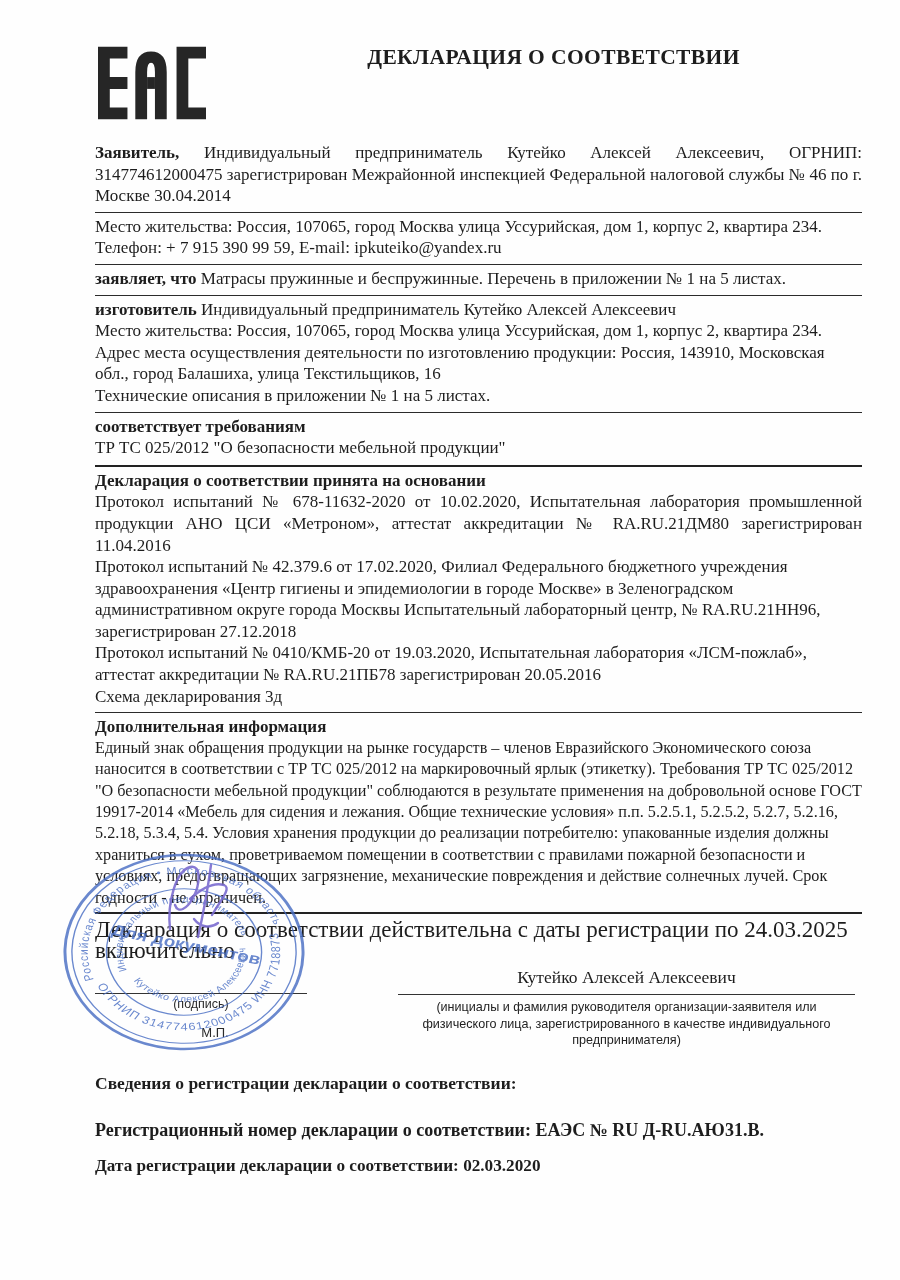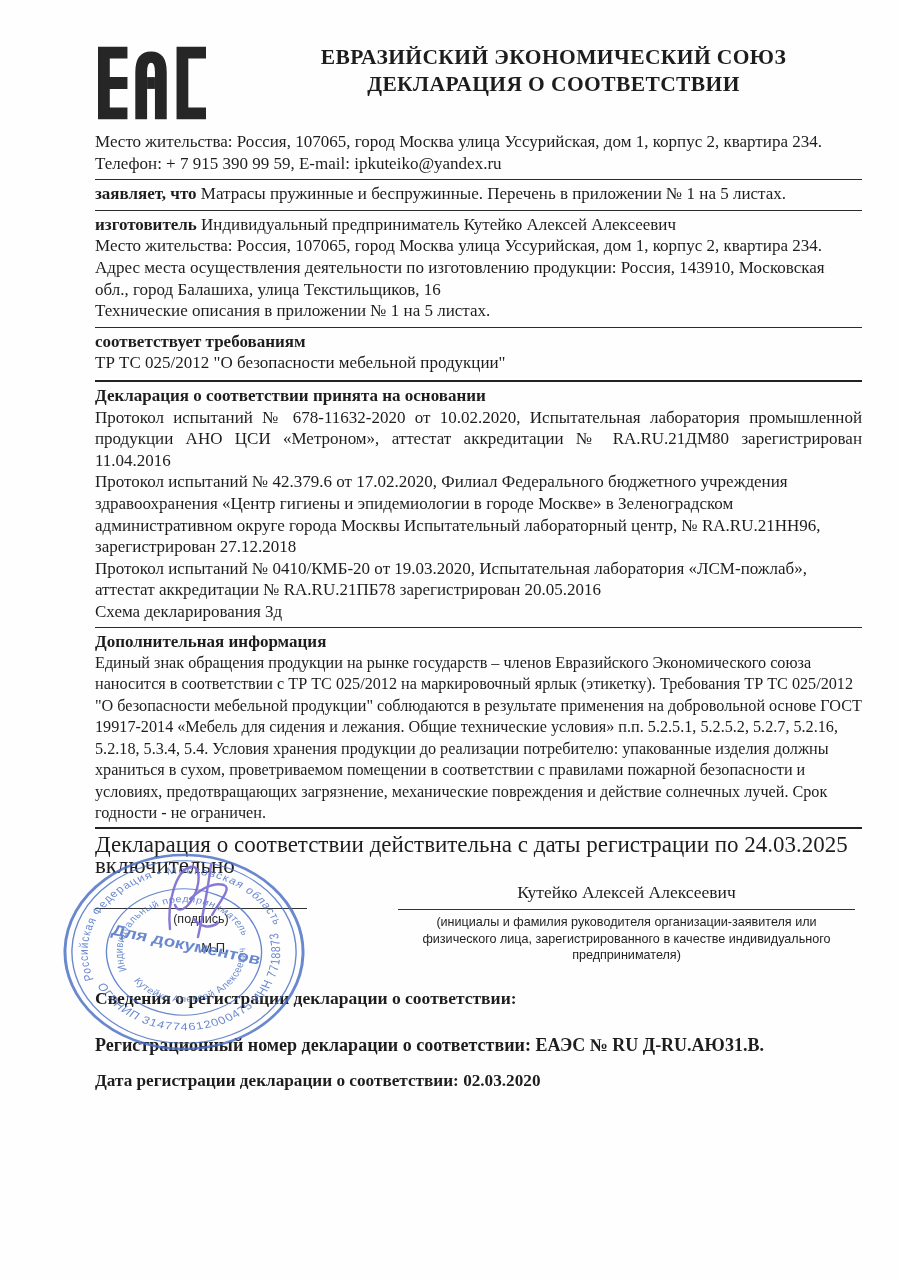--- a/index.html
+++ b/index.html
@@ -59,25 +59,27 @@
     <div class="header">
       <svg class="eac-logo" viewBox="0 0 110 74" aria-hidden="true">
         <g fill="#262626">
           <path d="M0,0 h30 v12 h-18 v19 h18 v12 h-18 v19 h18 v12 h-30 z"></path>
           <path d="M38,74 V26 Q38,5 54,5 Q70,5 70,26 V74 H58 V26 Q58,16.5 54,16.5 Q50,16.5 50,26 V74 Z"></path>
           <rect x="50" y="31" width="8" height="12"></rect>
           <path d="M80,0 h30 v12 h-18 v50 h18 v12 h-30 z"></path>
         </g>
       </svg>
       <div class="titles">
-        <div>ЕВРАЗИЙСКИЙ ЭКОНОМИЧЕСКИЙ СОЮЗ</div>
         <div>ДЕКЛАРАЦИЯ О СООТВЕТСТВИИ</div>
       </div>
     </div>
 
+    <div id="applicant" class="sec rule">
+      <p class="just"><b>Заявитель,</b> <span>Индивидуальный предприниматель Кутейко Алексей Алексеевич,  ОГРНИП: 314774612000475 зарегистрирован Межрайонной инспекцией Федеральной налоговой службы № 46 по г. Москве 30.04.2014</span></p>
+    </div>
 
     <div id="address" class="sec rule">
       <p>Место жительства: Россия, 107065, город Москва улица Уссурийская, дом 1, корпус 2, квартира 234.</p>
       <p>Телефон: + 7 915 390 99 59, E-mail: ipkuteiko@yandex.ru</p>
     </div>
 
     <div id="declares" class="sec rule">
       <p><b>заявляет, что</b> <span>Матрасы пружинные и беспружинные. Перечень в приложении № 1 на 5 листах.</span></p>
     </div>
 

